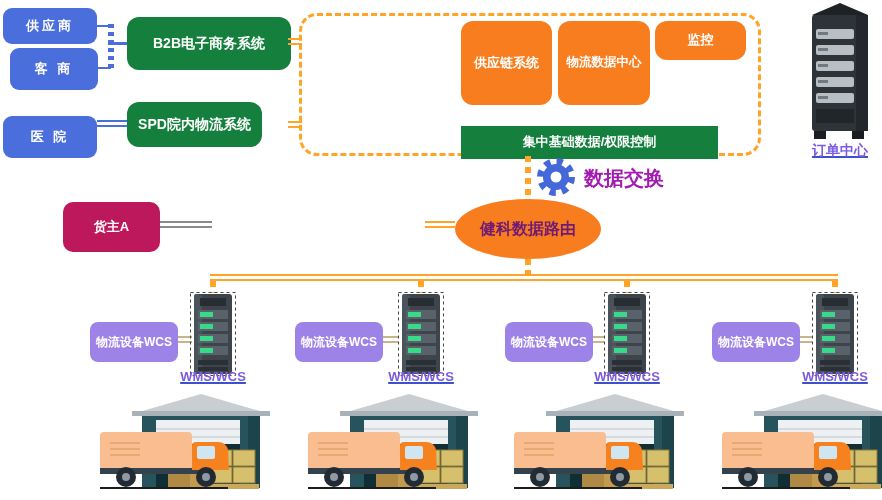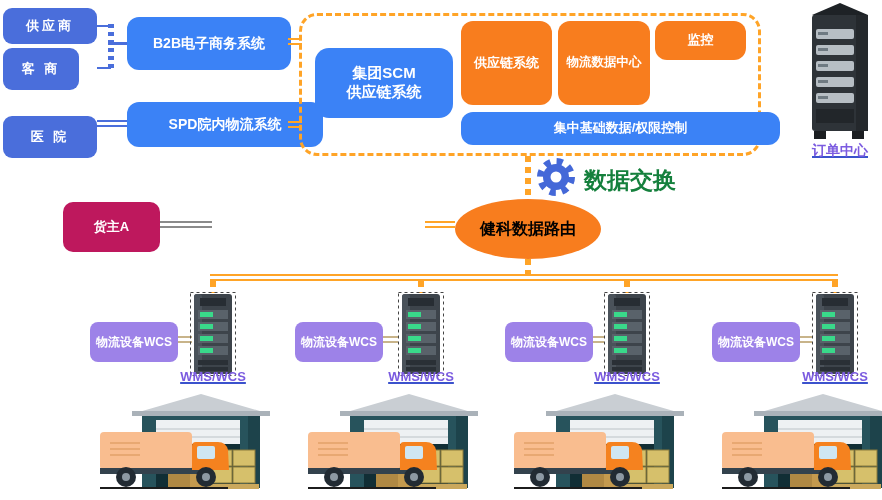--- a/index.html
+++ b/index.html
@@ -1,41 +1,41 @@
 <!DOCTYPE html>
 <html><head>
 <meta charset="utf-8">
 <style>
   html,body{margin:0;padding:0;background:#fff;}
   #canvas{position:relative;width:882px;height:500px;background:#fff;overflow:hidden;
           font-family:"Liberation Sans","DejaVu Sans",sans-serif;padding-left:24px;}
   .node{position:absolute;display:flex;align-items:center;justify-content:center;
         color:#fff;font-weight:bold;text-align:center;line-height:1.25;box-sizing:border-box;}
   .blue{background:#4a6edb;border-radius:9px;font-size:13px;letter-spacing:3px;}
-  .teal{background:#3b82f6;border-radius:12px;font-size:13px;}
+  .teal{background:#15803d;border-radius:12px;font-size:13px;}
   .orange{background:#f87d1e;border-radius:12px;font-size:13px;}
   .green{background:#be185d;border-radius:10px;font-size:13px;}
   .purple{background:#9d82e8;border-radius:8px;font-size:12px;}
   .hline{position:absolute;height:0;border-top:2px solid #4a6edb;}
   .hline3{position:absolute;height:0;border-top:3px solid #4a6edb;}
   .dbl{position:absolute;height:7px;border-top:2px solid;border-bottom:2px solid;box-sizing:border-box;}
   .dbl.o{border-color:#ffa427;}
   .dbl.b{border-color:#4a6edb;}
   .dbl.g{border-color:#8a8a8a;}
   .dbl.k{border-color:#c8b48a;}
   .vdash{position:absolute;width:6px;
          background:repeating-linear-gradient(180deg,#ffa427 0 6px,transparent 6px 11px);}
   .vdash-blue{position:absolute;width:6px;
          background:repeating-linear-gradient(180deg,#4a6edb 0 4px,transparent 4px 8px);}
   .dashed-box{position:absolute;border:3px dashed #ffa427;border-radius:18px;box-sizing:border-box;}
   .ellipse{position:absolute;background:#f87d1e;border-radius:50%;display:flex;
-           align-items:center;justify-content:center;color:#000000;font-weight:bold;font-size:16px;}
+           align-items:center;justify-content:center;color:#701a75;font-weight:bold;font-size:16px;}
   .glabel{position:absolute;color:#7b5be0;font-weight:bold;font-size:13px;text-align:center;
           text-decoration:underline;text-decoration-color:#3b52cc;text-decoration-thickness:2px;}
-  .exlabel{position:absolute;color:#15803d;font-weight:bold;font-size:23px;}
+  .exlabel{position:absolute;color:#a21caf;font-weight:bold;font-size:20px;}
   svg.icon{position:absolute;display:block;}
 </style>
 </head>
 <body>
 
 <div id="canvas">
 
   <svg width="0" height="0" style="position:absolute">
     <defs>
       <symbol id="sym-tower" viewBox="0 0 46 84">
@@ -116,45 +116,41 @@
 
       <symbol id="sym-gear" viewBox="0 0 40 40">
         <circle cx="20" cy="20" r="15" fill="none" stroke="#4468d8" stroke-width="8" stroke-dasharray="5.9 5.9"></circle>
         <circle cx="20" cy="20" r="13" fill="#4468d8"></circle>
         <circle cx="20" cy="20" r="5.5" fill="#ffffff"></circle>
       </symbol>
     </defs>
   </svg>
 
   <div class="node blue" style="left:3px;top:8px;width:94px;height:36px">供应商</div>
-  <div class="node blue" style="left:3px;top:48px;width:76px;height:42px">客 商</div>
+  <div class="node blue" style="left:10px;top:48px;width:88px;height:42px">客 商</div>
   <div class="node blue" style="left:3px;top:116px;width:94px;height:42px">医 院</div>
 
   <div class="hline" style="left:97px;top:25px;width:14px"></div>
   <div class="hline" style="left:97px;top:67px;width:14px"></div>
   <div class="vdash-blue" style="left:108px;top:24px;height:46px"></div>
   <div class="hline3" style="left:108px;top:42px;width:19px"></div>
   <div class="dbl b" style="left:97px;top:120px;width:30px"></div>
 
   <div class="node teal" style="left:127px;top:17px;width:164px;height:53px;font-size:14px">B2B电子商务系统</div>
-  <div class="node teal" style="left:127px;top:102px;width:196px;height:45px;font-size:14px">SPD院内物流系统</div>
+  <div class="node teal" style="left:127px;top:102px;width:135px;height:45px;font-size:14px">SPD院内物流系统</div>
 
   <div class="dbl o" style="left:288px;top:38px;width:14px"></div>
   <div class="dbl o" style="left:288px;top:121px;width:14px"></div>
 
   <div class="dashed-box" style="left:299px;top:13px;width:462px;height:143px"></div>
 
-  <div class="node teal" style="left:315px;top:48px;width:138px;height:70px;border-radius:14px;font-size:15px;flex-direction:column">
-    <span>集团SCM</span>
-    <span>供应链系统</span>
-  </div>
   <div class="node orange" style="left:461px;top:21px;width:91px;height:84px">供应链系统</div>
   <div class="node orange" style="left:558px;top:21px;width:92px;height:84px;font-size:12.5px">物流数据中心</div>
   <div class="node orange" style="left:655px;top:21px;width:91px;height:39px">监控</div>
-  <div class="node teal" style="left:461px;top:112px;width:319px;height:33px;border-radius:12px">集中基础数据/权限控制</div>
+  <div class="node teal" style="left:461px;top:126px;width:257px;height:33px;border-radius:0">集中基础数据/权限控制</div>
 
   <svg class="icon" style="left:806px;top:3px" width="68" height="138">
       <use href="#sym-rack"></use>
     </svg>
   <div class="glabel" style="left:800px;top:142px;width:80px;font-size:14px">订单中心</div>
 
   <div class="vdash" style="left:525px;top:156px;height:44px"></div>
   <svg class="icon" style="left:536px;top:157px" width="40" height="40">
       <use href="#sym-gear"></use>
     </svg>

